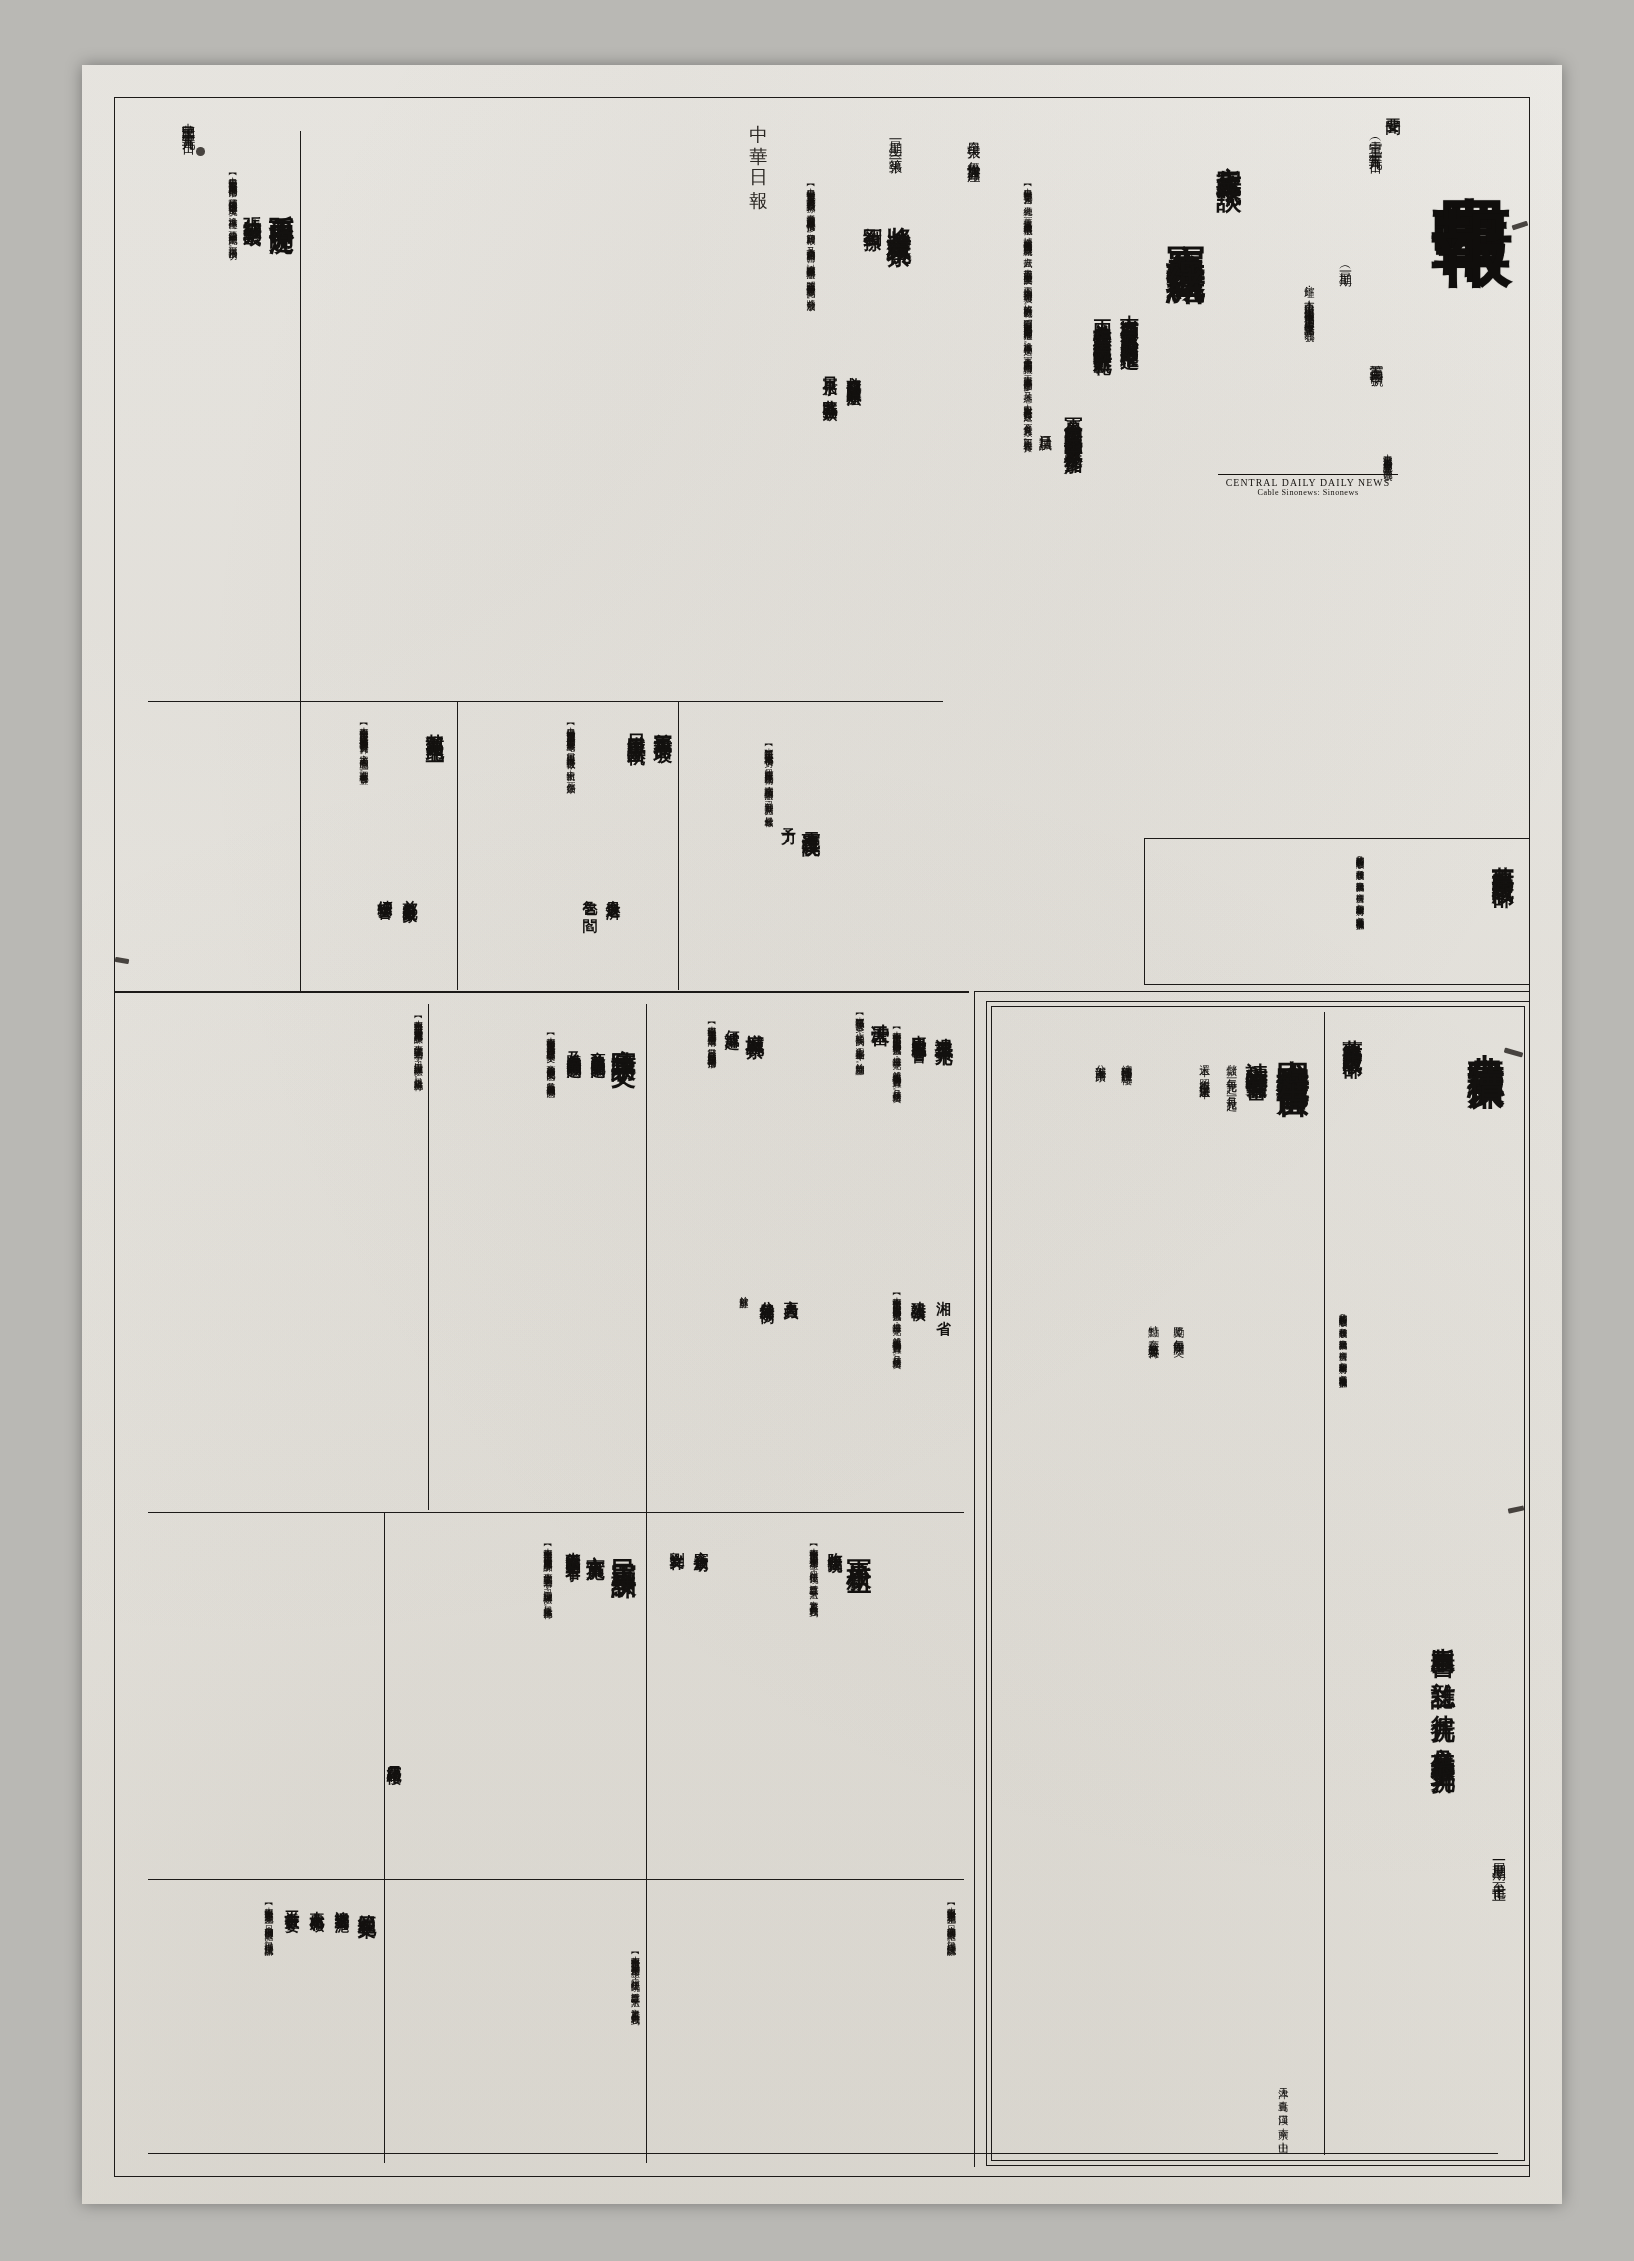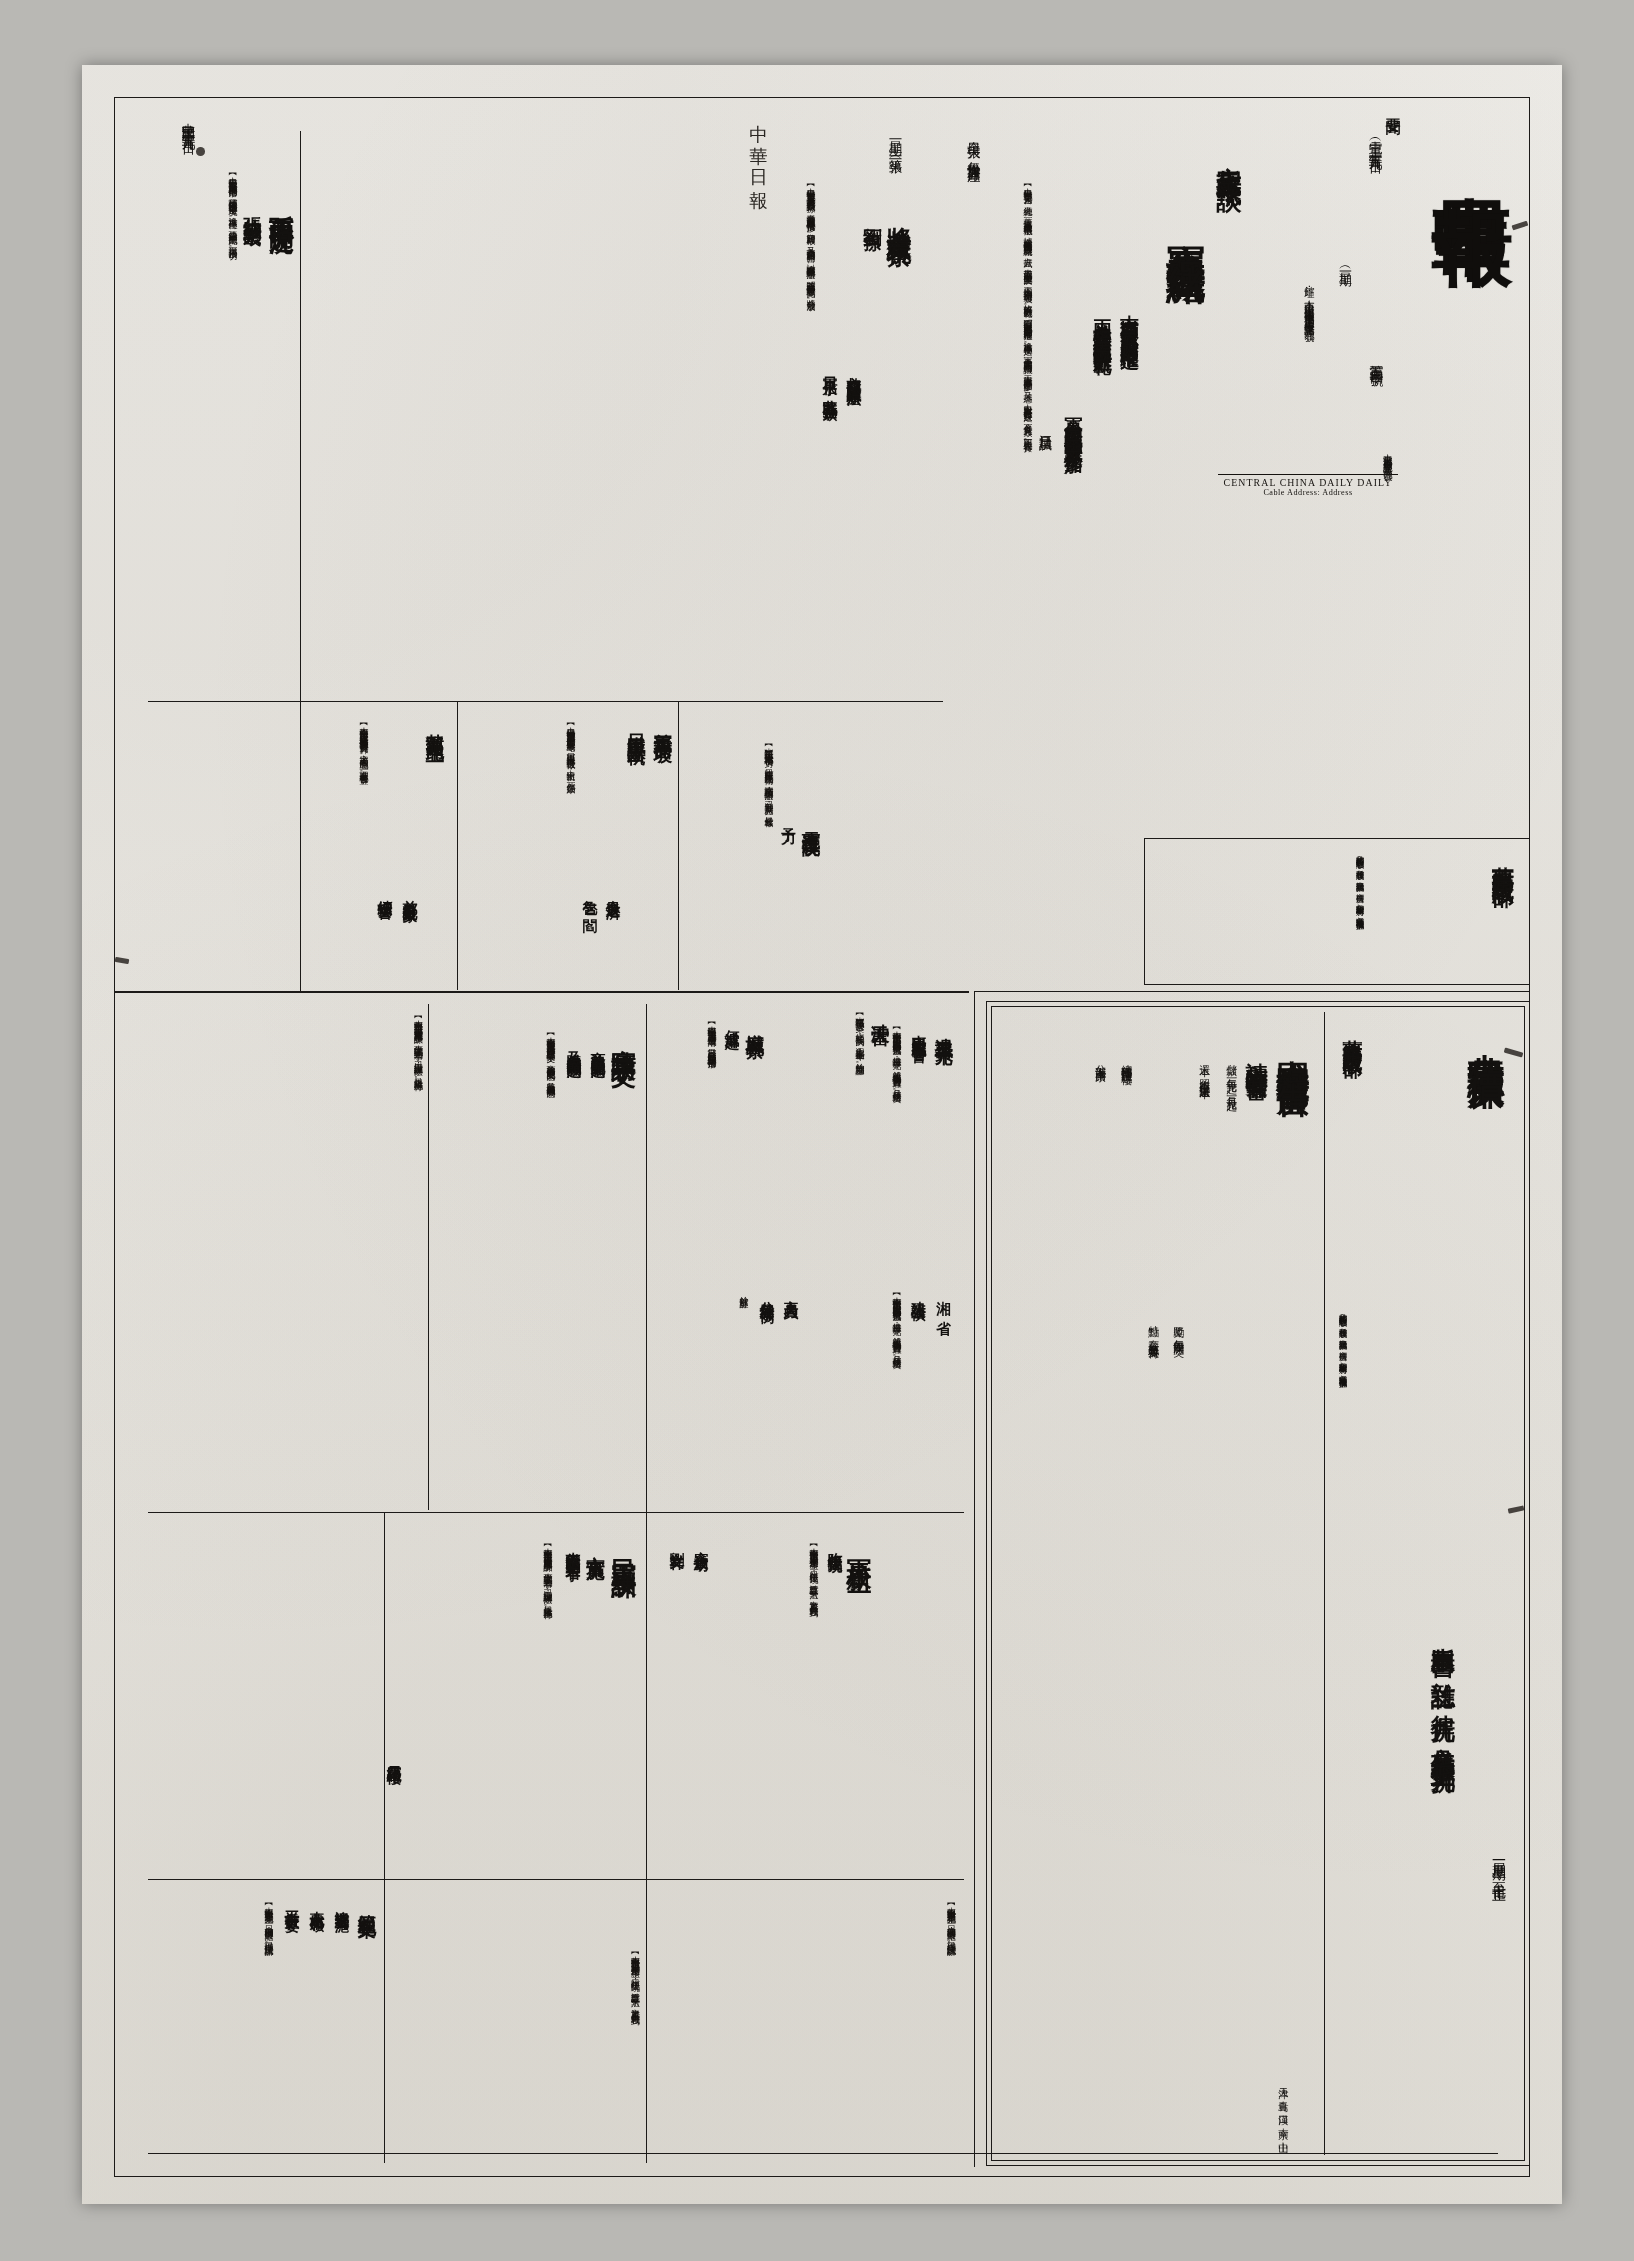--- a/index.html
+++ b/index.html
@@ -220,22 +220,22 @@
 
         <div class="v" id="mast-weekday">（星期一）</div>
 
         <div class="v" id="mast-issue">第五百零四號</div>
 
         <div class="v" id="mast-office">館址：本市中山路中央商場後南京中華書局總店大廈樓上電話三〇八九〇號</div>
 
         <div class="v" id="mast-slogan">中央黨部秘書處登記證警字第一〇九〇號</div>
 
         <div id="mast-cable">
-          <div style="font-size:9.8px;letter-spacing:1.1px;">CENTRAL CHINA DAILY DAILY</div>
-          <div style="font-size:8.2px;">Cable Address: Address</div>
+          <div style="font-size:9.8px;letter-spacing:1.1px;">CENTRAL DAILY DAILY NEWS</div>
+          <div style="font-size:8.2px;">Cable Sinonews: Sinonews</div>
         </div>
 
         <div class="v" id="mast-price">今日二大張　每份售洋三分四厘</div>
 
         <div class="v" id="mast-paperinfo" style="height:174px;">星期一　第一張（一）</div>
 
         <div class="v" style="position:absolute;left:1268px;top:8.7px;height:60px;font-size:14.7px;font-weight:bold;">要聞</div>
 
         <div class="v" style="position:absolute;left:65px;top:14px;height:229px;font-size:13.6px;letter-spacing:1.6px;">中華民國二十二年九月十一日</div>
 

